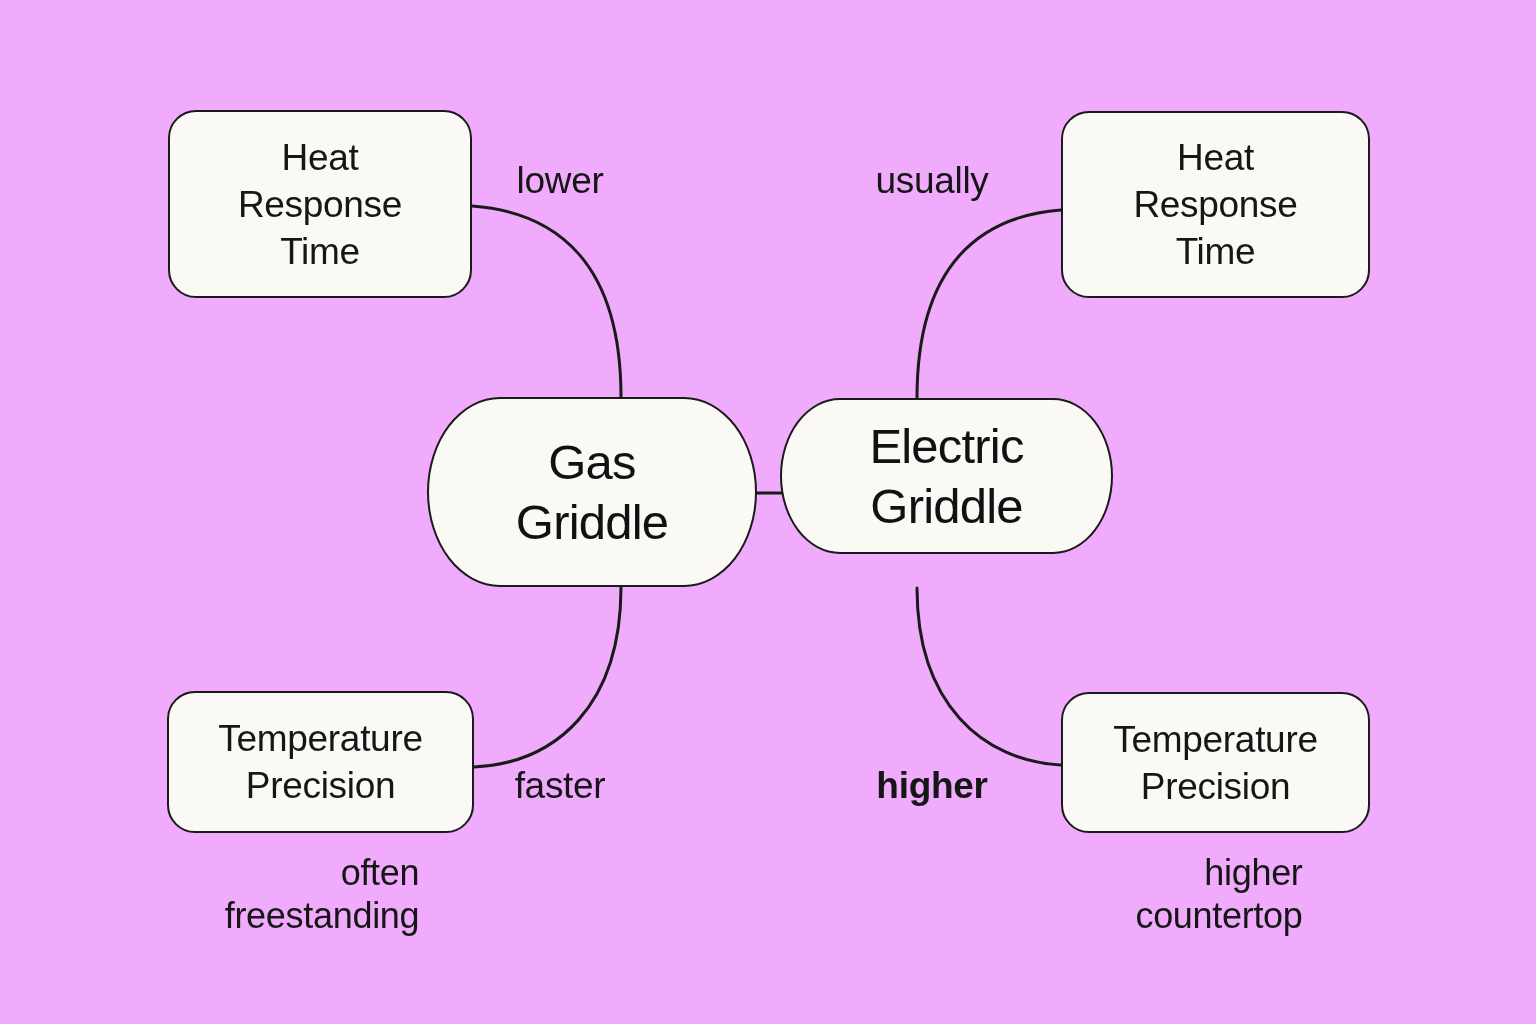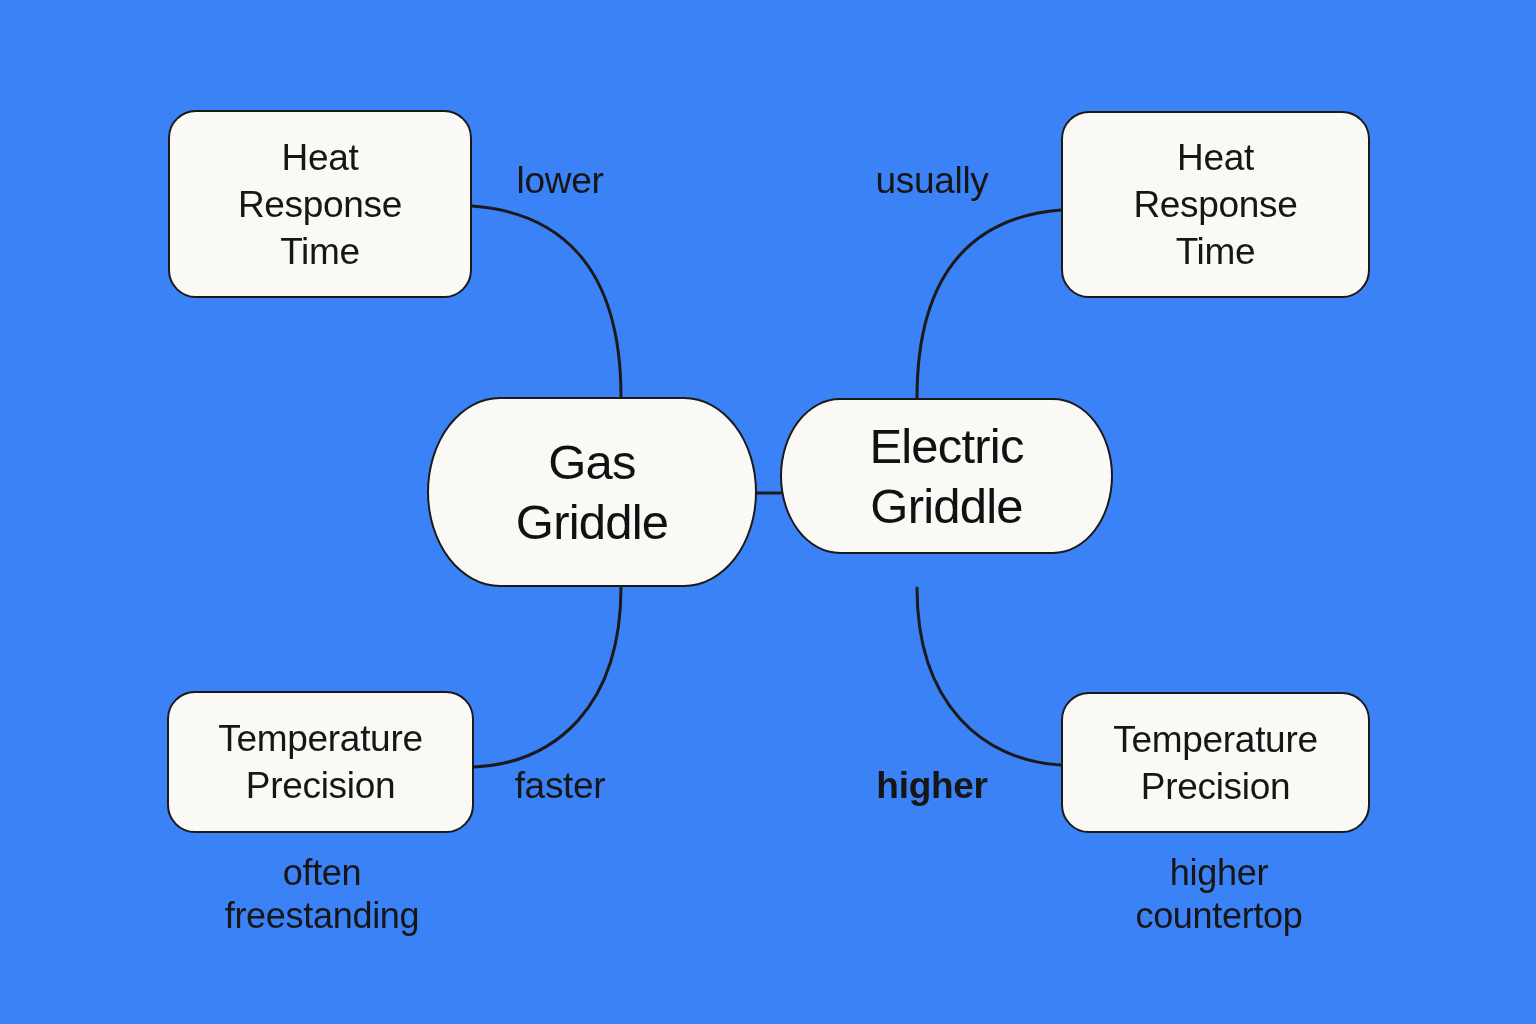--- a/index.html
+++ b/index.html
@@ -5,21 +5,21 @@
   html, body {
     margin: 0;
     padding: 0;
     background: #f5f4f1;
     font-family: "Liberation Sans", sans-serif;
   }
   #canvas {
     position: relative;
     width: 1536px;
     height: 1024px;
-    background: #3b82f6;
+    background: #f0abfc;
     overflow: hidden;
     color: #161616;
   }
   #edges {
     position: absolute;
     left: 0;
     top: 0;
     width: 1536px;
     height: 1024px;
   }
@@ -76,21 +76,21 @@
     white-space: nowrap;
     color: #161616;
   }
   .annotation {
     position: absolute;
     transform: translate(-50%, -50%);
     font-size: 36px;
     line-height: 43px;
     font-weight: 400;
     letter-spacing: -0.3px;
-    text-align: center;
+    text-align: right;
     white-space: pre-line;
     color: #161616;
   }
 </style>
 </head>
 <body>
 
 <div id="canvas">
 
   <svg id="edges" viewBox="0 0 1536 1024">

